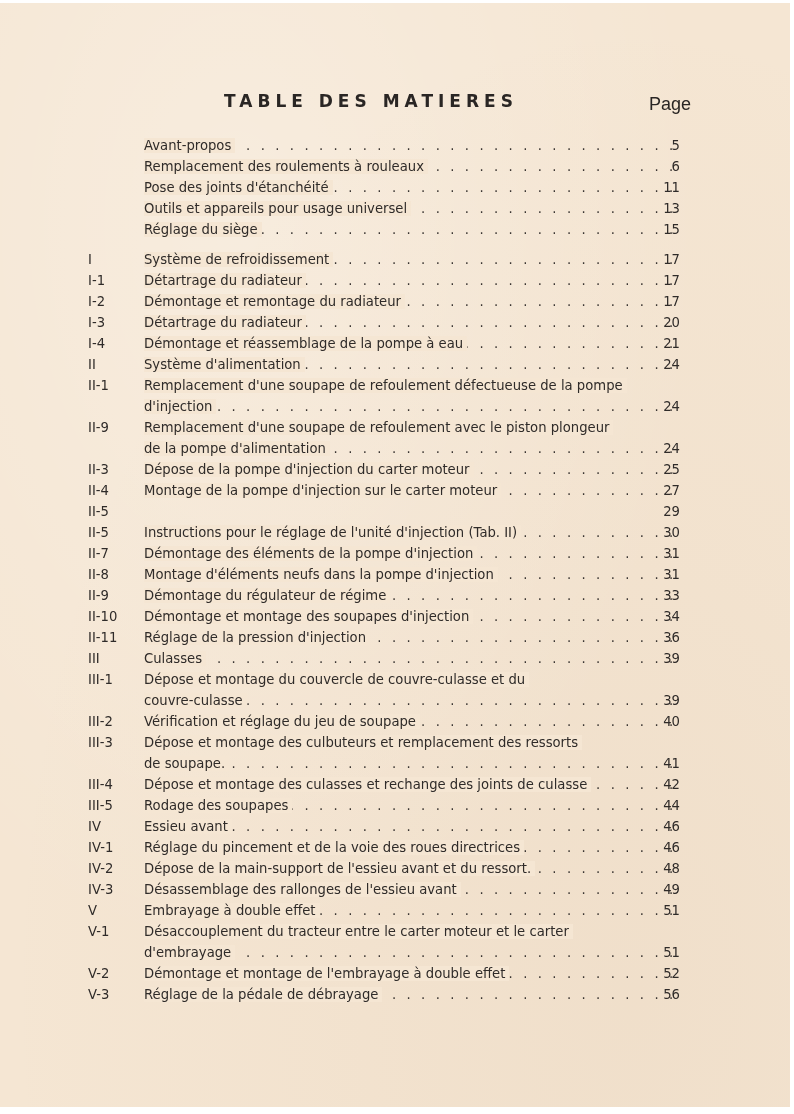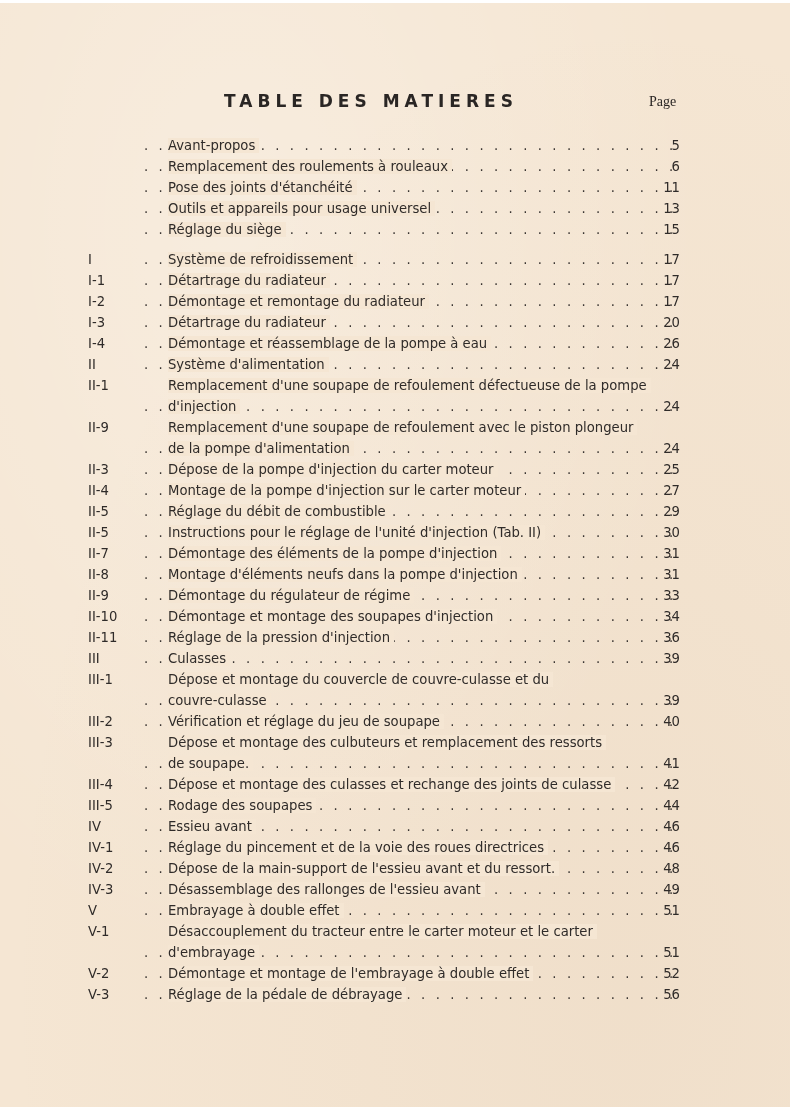--- a/index.html
+++ b/index.html
@@ -17,33 +17,33 @@
                       radial-gradient(ellipse at 80% 90%, rgba(180,140,100,0.08), rgba(0,0,0,0) 70%);
   }
   .title-row { position: absolute; top: 88px; left: 0; width: 790px; height: 30px; }
   .title {
     position: absolute; left: 224px; top: 0;
     font-family: "DejaVu Sans", sans-serif; font-weight: bold;
     font-size: 17px; letter-spacing: 5px; color: #2a2624;
   }
   .page-label {
     position: absolute; left: 649px; top: 3px;
-    font-family: Liberation Serif, serif; font-size: 14px; color: #2a2624;
+    font-family: Liberation Sans, sans-serif; font-size: 18px; color: #2a2624;
   }
   .toc { position: absolute; left: 0; top: 132px; width: 790px; }
   .entry {
     position: relative; height: 21px;
     font-family: "DejaVu Sans", sans-serif; font-size: 13.2px; color: #2f2b29;
     line-height: 21px;
   }
   .entry.gap { margin-top: 9px; }
   .num { position: absolute; left: 88px; top: 0; }
   .text-wrap { position: absolute; left: 144px; right: 112px; top: 0; }
   .line { display: block; height: 21px; white-space: nowrap; overflow: hidden; position: relative; }
-  .line .t { background: #f5e6d3; padding-right: 4px; position: relative; z-index: 1; margin-left: 24px; }
+  .line .t { background: #f5e6d3; padding-right: 4px; position: relative; z-index: 1; }
   .line.leader::after {
     content: ". . . . . . . . . . . . . . . . . . . . . . . . . . . . . . . . . . . . . . . . . . . . . . . . . . . . . . . . . . . . . . . . . .";
     position: absolute; left: 0; top: 0; letter-spacing: 3.1px; color: #3a3532; white-space: nowrap;
   }
   .pg { position: absolute; right: 110px; width: 40px; text-align: right; top: 0; }
   .entry.two { height: 42px; }
   .entry.two .pg { top: 21px; }
 </style>
 </head>
 <body>
@@ -115,21 +115,21 @@
         <div class="text-wrap">
           <span class="line leader"><span class="t">Détartrage du radiateur</span></span>
         </div>
         <span class="pg">20</span>
       </div>
       <div class="entry">
         <span class="num">I-4</span>
         <div class="text-wrap">
           <span class="line leader"><span class="t">Démontage et réassemblage de la pompe à eau</span></span>
         </div>
-        <span class="pg">26</span>
+        <span class="pg">21</span>
       </div>
       <div class="entry">
         <span class="num">II</span>
         <div class="text-wrap">
           <span class="line leader"><span class="t">Système d'alimentation</span></span>
         </div>
         <span class="pg">24</span>
       </div>
       <div class="entry two">
         <span class="num">II-1</span>
@@ -156,23 +156,20 @@
       </div>
       <div class="entry">
         <span class="num">II-4</span>
         <div class="text-wrap">
           <span class="line leader"><span class="t">Montage de la pompe d'injection sur le carter moteur</span></span>
         </div>
         <span class="pg">27</span>
       </div>
       <div class="entry">
         <span class="num">II-5</span>
-        <div class="text-wrap">
-          <span class="line leader"><span class="t">Réglage du débit de combustible</span></span>
-        </div>
         <span class="pg">29</span>
       </div>
       <div class="entry">
         <span class="num">II-5</span>
         <div class="text-wrap">
           <span class="line leader"><span class="t">Instructions pour le réglage de l'unité d'injection (Tab. II)</span></span>
         </div>
         <span class="pg">30</span>
       </div>
       <div class="entry">

